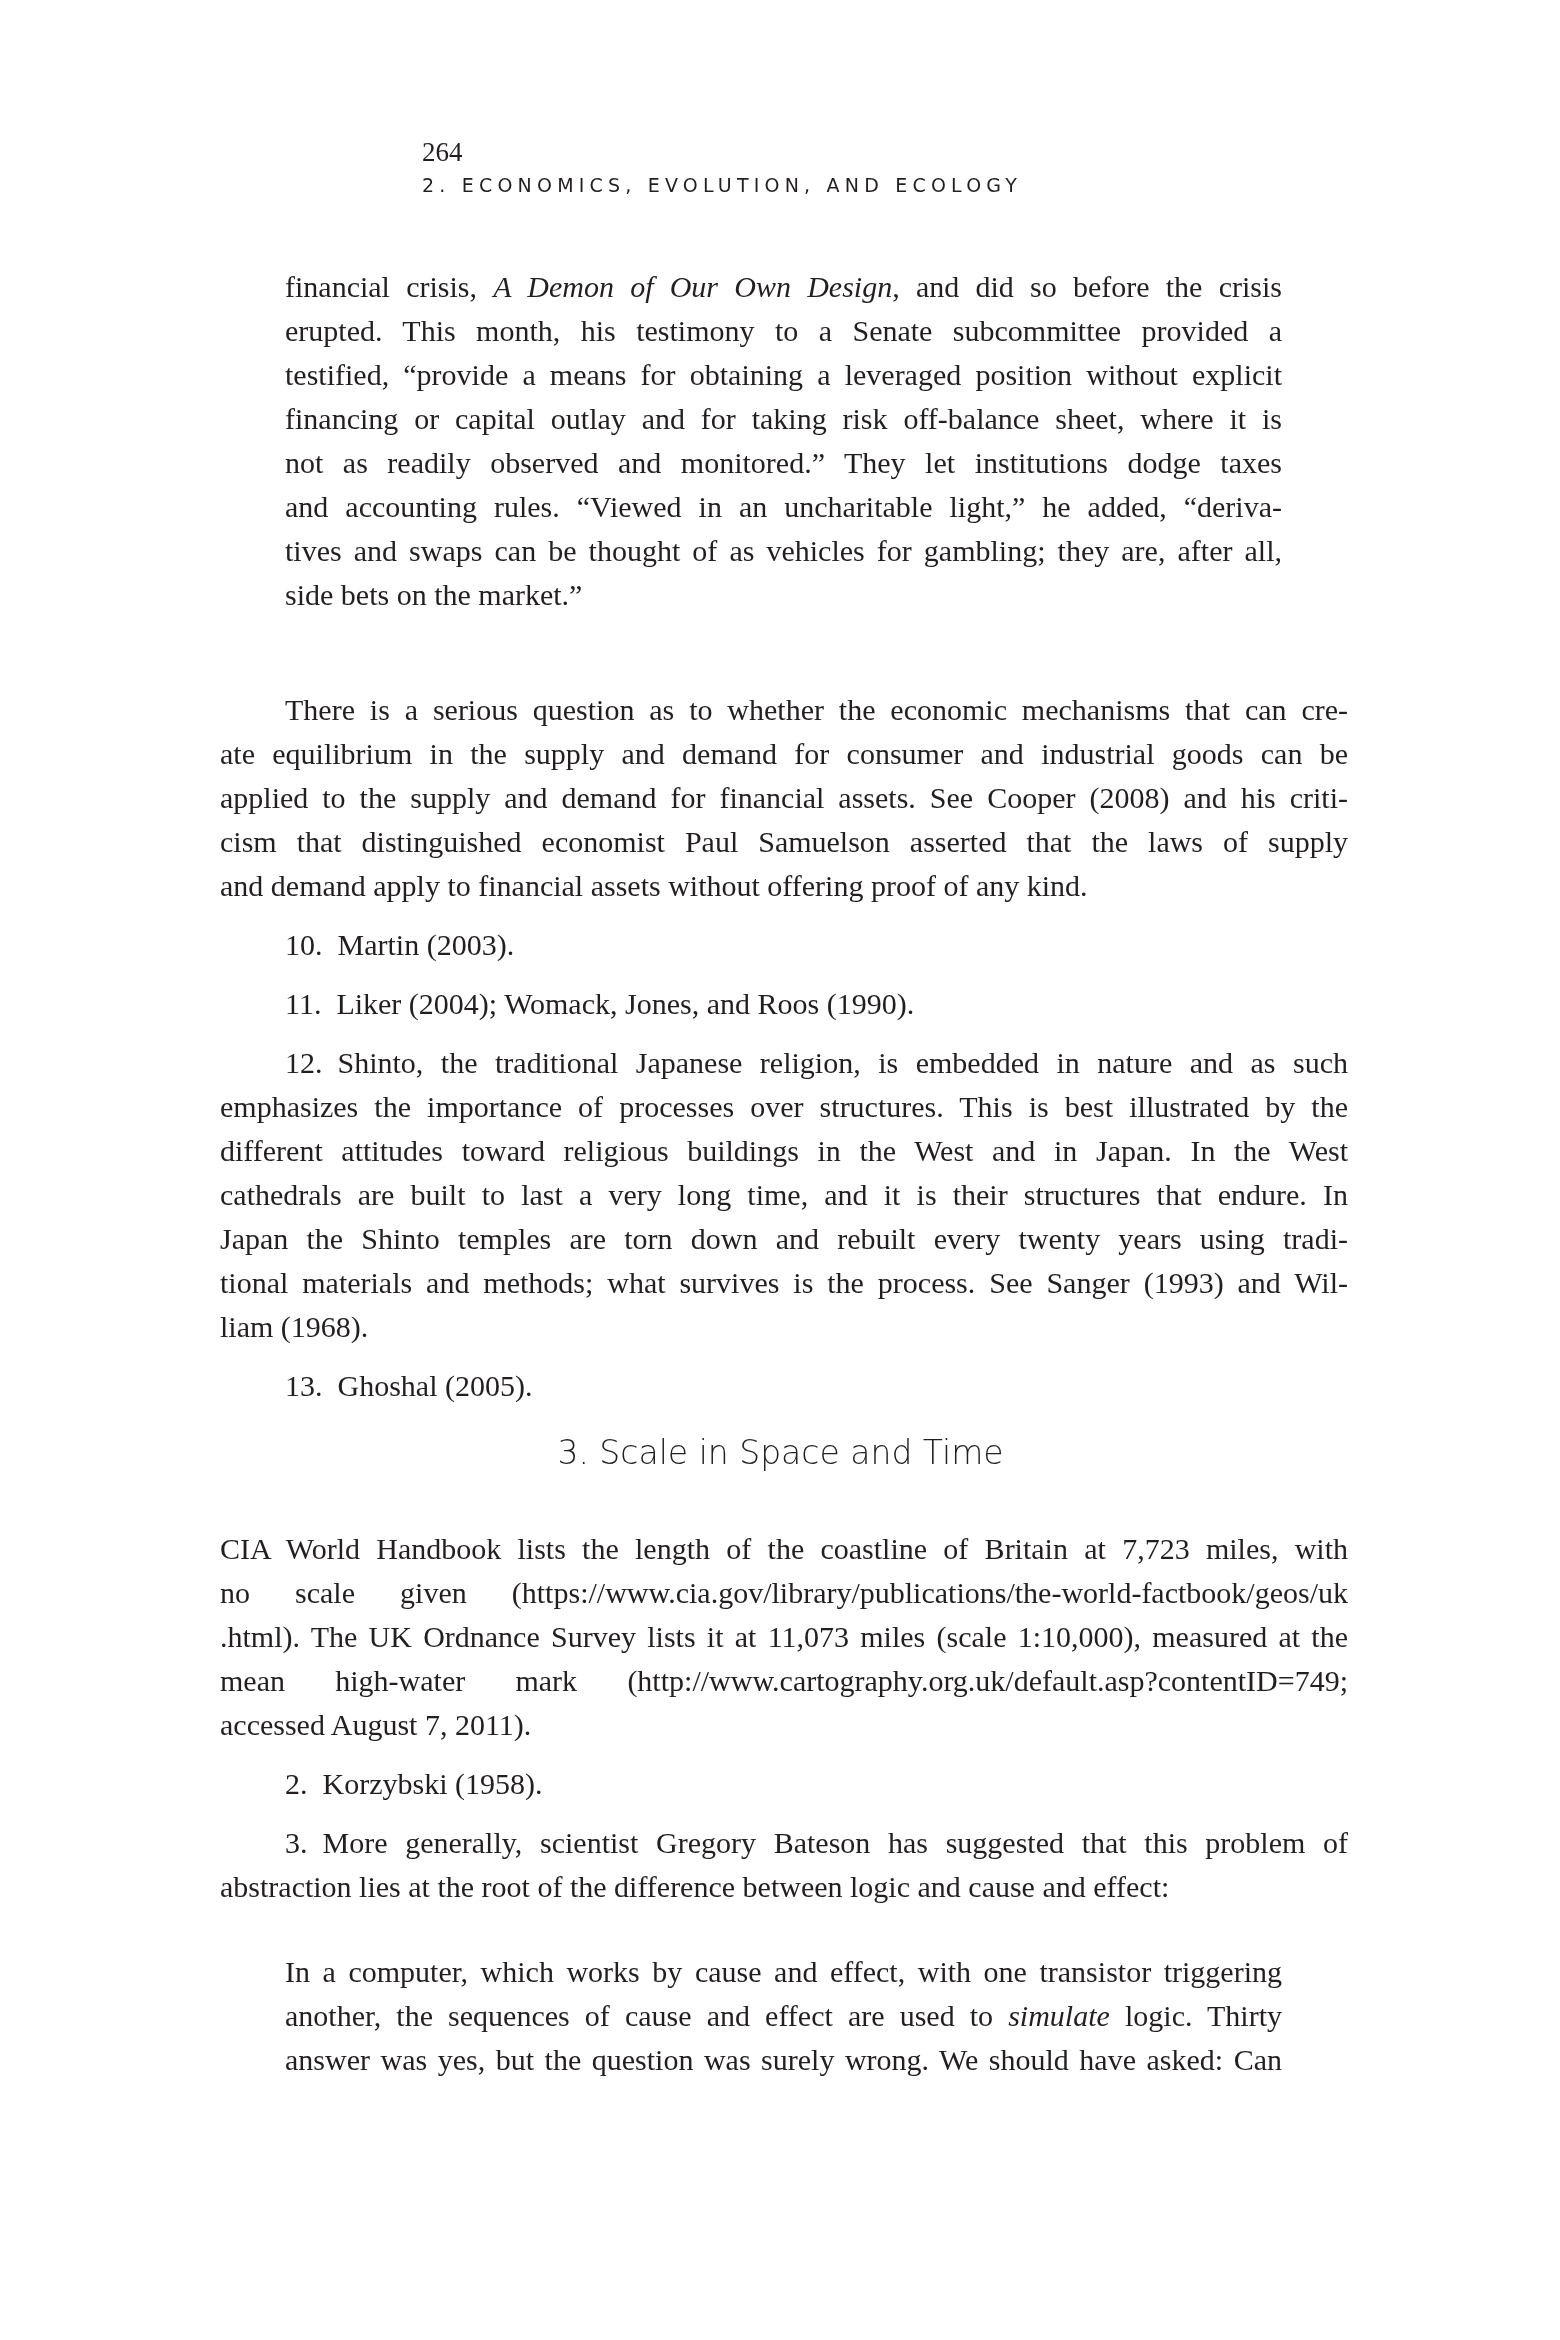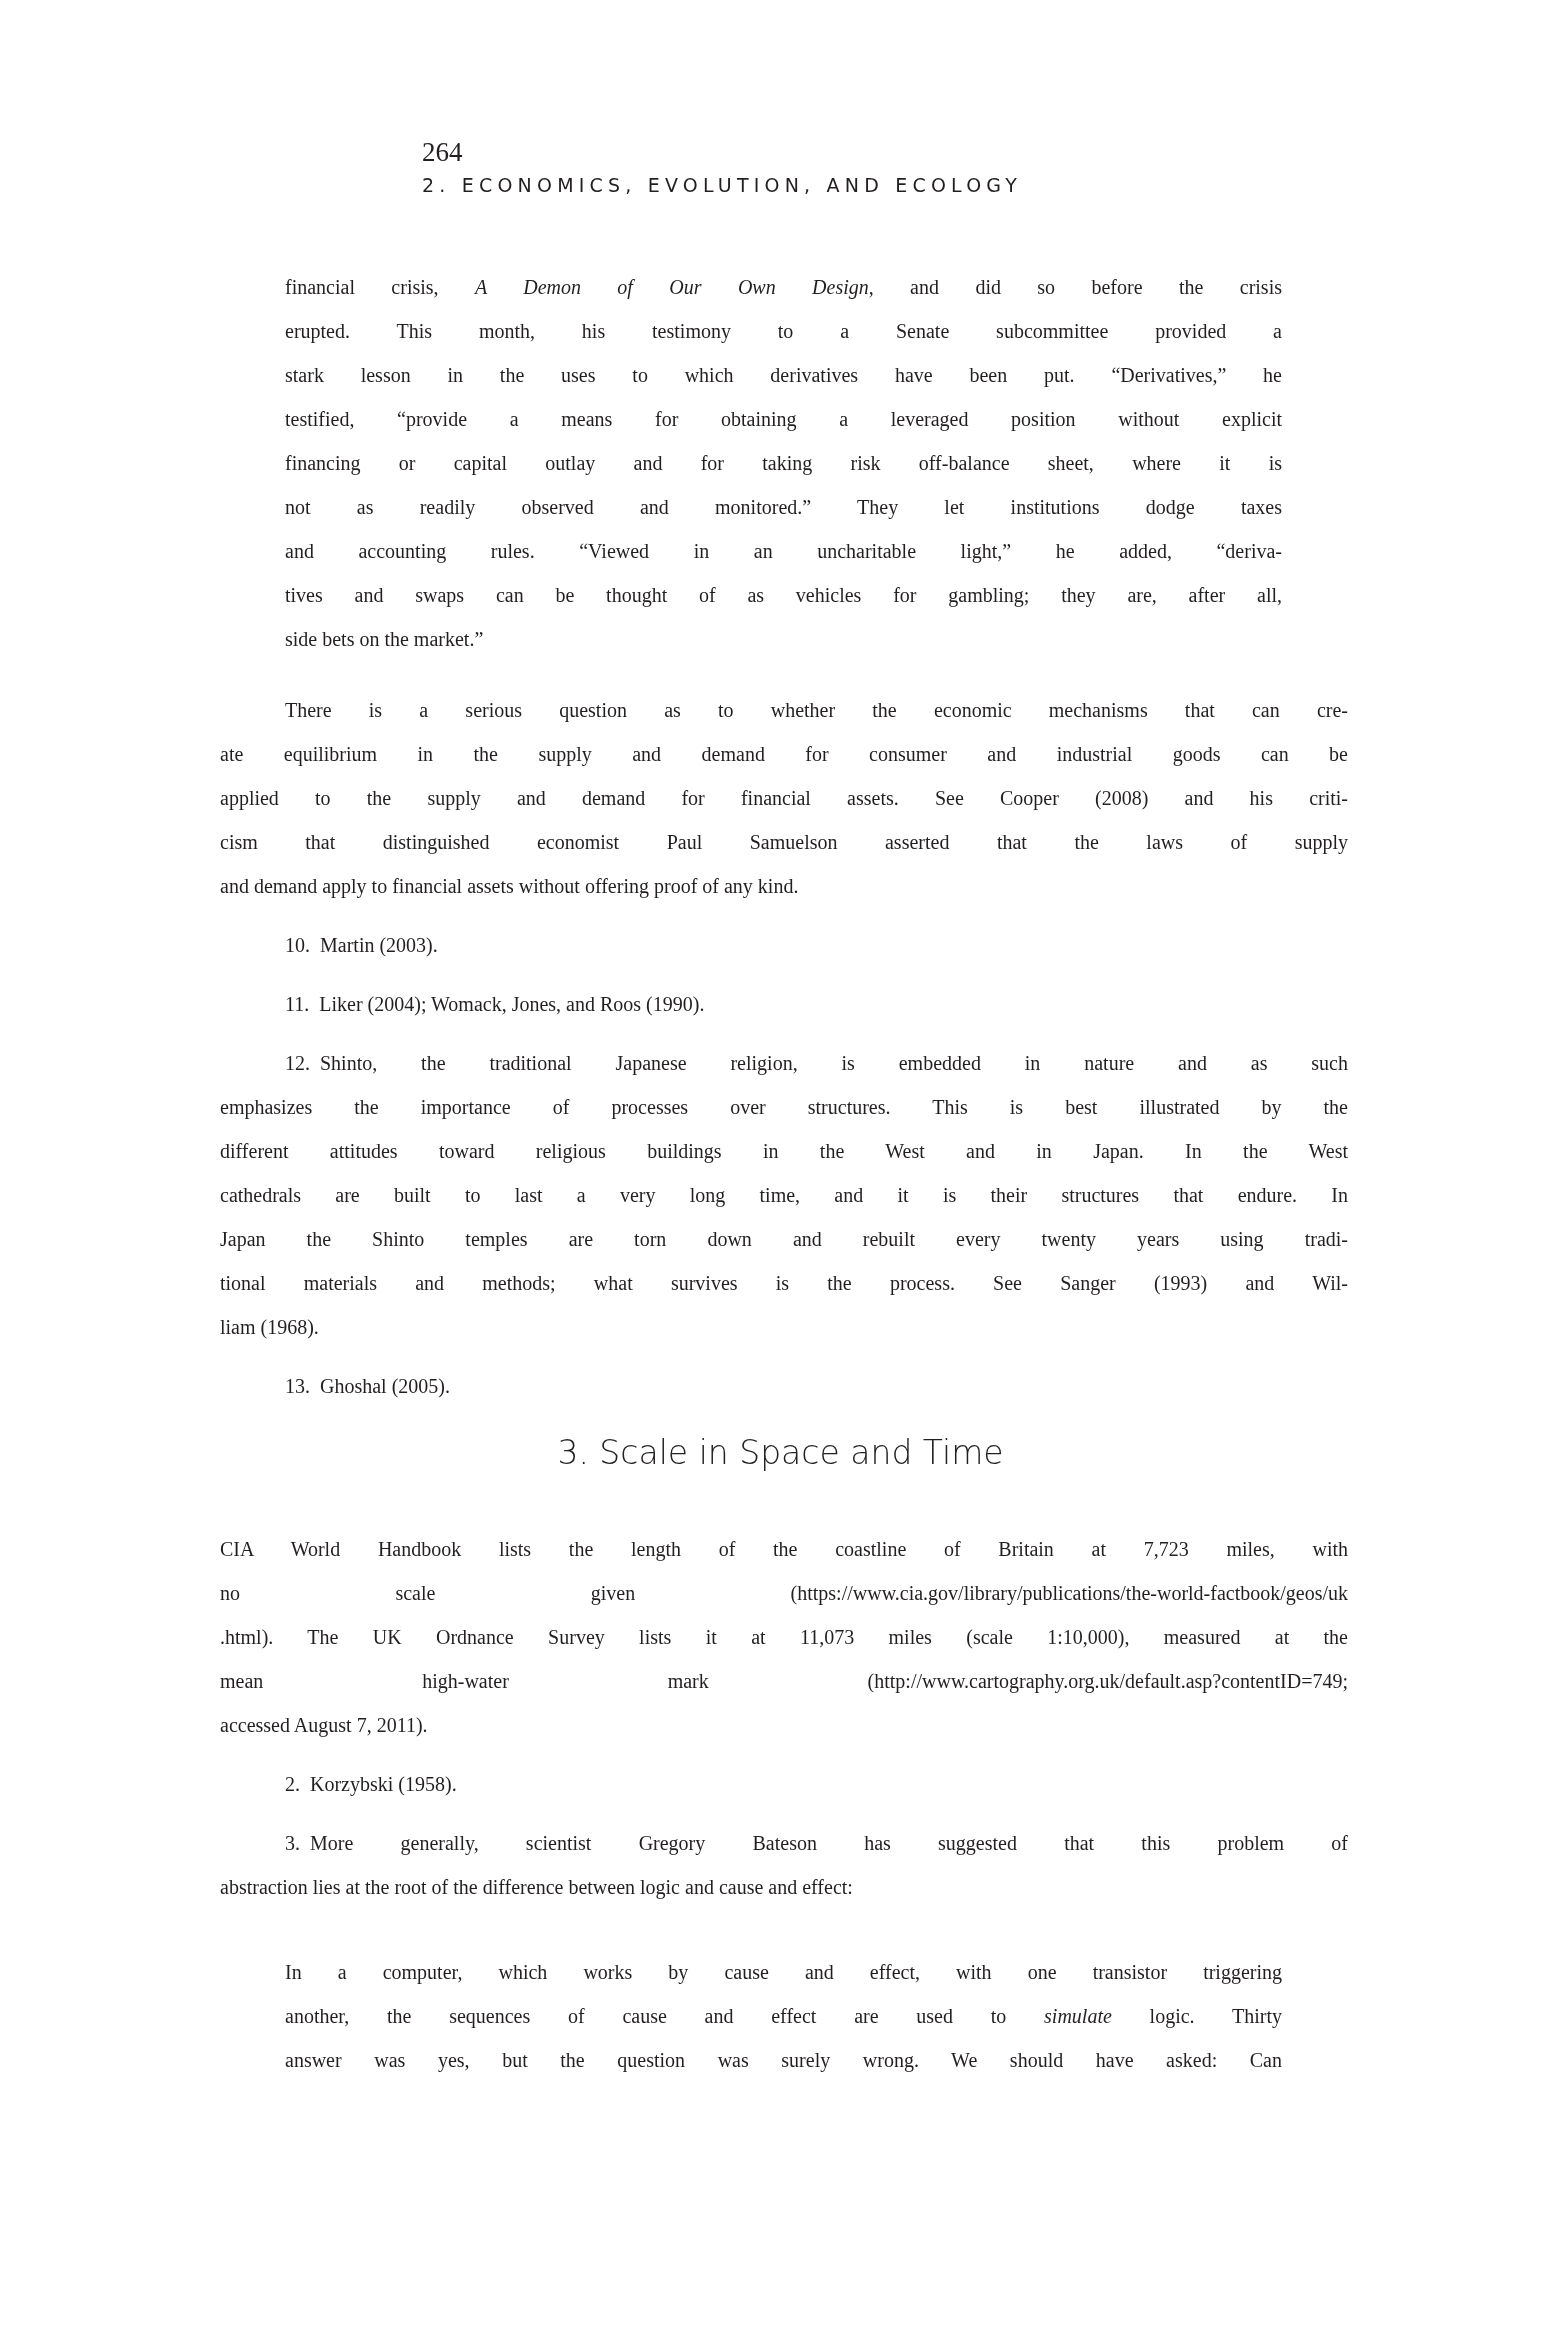--- a/index.html
+++ b/index.html
@@ -3,21 +3,21 @@
 <meta charset="utf-8">
 <style>
   html, body { margin: 0; padding: 0; background: #ffffff; }
   body { width: 1561px; height: 2341px; position: relative; overflow: hidden; color: #231f20; }
   .serif { font-family: "Liberation Serif", "DejaVu Serif", serif; }
   .sans { font-family: "DejaVu Sans", "Liberation Sans", sans-serif; }
 
   .folio { position: absolute; left: 422px; top: 136px; font-size: 27px; line-height: 32.5px; }
   .running-head { position: absolute; left: 422px; top: 172px; font-size: 19px; letter-spacing: 5.2px; line-height: 27px; font-weight: 400; }
 
-  .text { font-size: 20px; line-height: 44px; text-align: justify; }
+  .text { font-size: 30px; line-height: 44px; text-align: justify; }
   .line { display: block; white-space: nowrap; text-align-last: justify; }
   .line.last { text-align-last: left; }
 
   .block-1 { position: absolute; left: 285px; width: 997px; top: 265px; }
   .body-1 { position: absolute; left: 220px; width: 1128px; top: 673px; }
   .heading { position: absolute; left: 0; width: 1561px; top: 1431px; text-align: center; font-size: 33px; line-height: 44px; font-weight: 300; }
   .body-2 { position: absolute; left: 220px; width: 1128px; top: 1527px; }
   .block-2 { position: absolute; left: 285px; width: 997px; top: 1950px; }
 
   .ind { padding-left: 65px; margin-top: 15px; }
@@ -26,21 +26,20 @@
 </style>
 </head>
 <body>
 
 <div class="folio serif">264</div>
 <div class="running-head sans">2. ECONOMICS, EVOLUTION, AND ECOLOGY</div>
 
 <div class="block-1 text serif">
   <span class="line"><span>financial crisis, </span><i>A Demon of Our Own Design</i><span>, and did so before the crisis</span></span>
   <span class="line">erupted. This month, his testimony to a Senate subcommittee provided a</span>
-  <span class="line">stark lesson in the uses to which derivatives have been put. “Derivatives,” he</span>
   <span class="line">testified, “provide a means for obtaining a leveraged position without explicit</span>
   <span class="line">financing or capital outlay and for taking risk off-balance sheet, where it is</span>
   <span class="line">not as readily observed and monitored.” They let institutions dodge taxes</span>
   <span class="line">and accounting rules. “Viewed in an uncharitable light,” he added, “deriva-</span>
   <span class="line">tives and swaps can be thought of as vehicles for gambling; they are, after all,</span>
   <span class="line last">side bets on the market.”</span>
 </div>
 
 <div class="body-1 text serif">
   <div>

